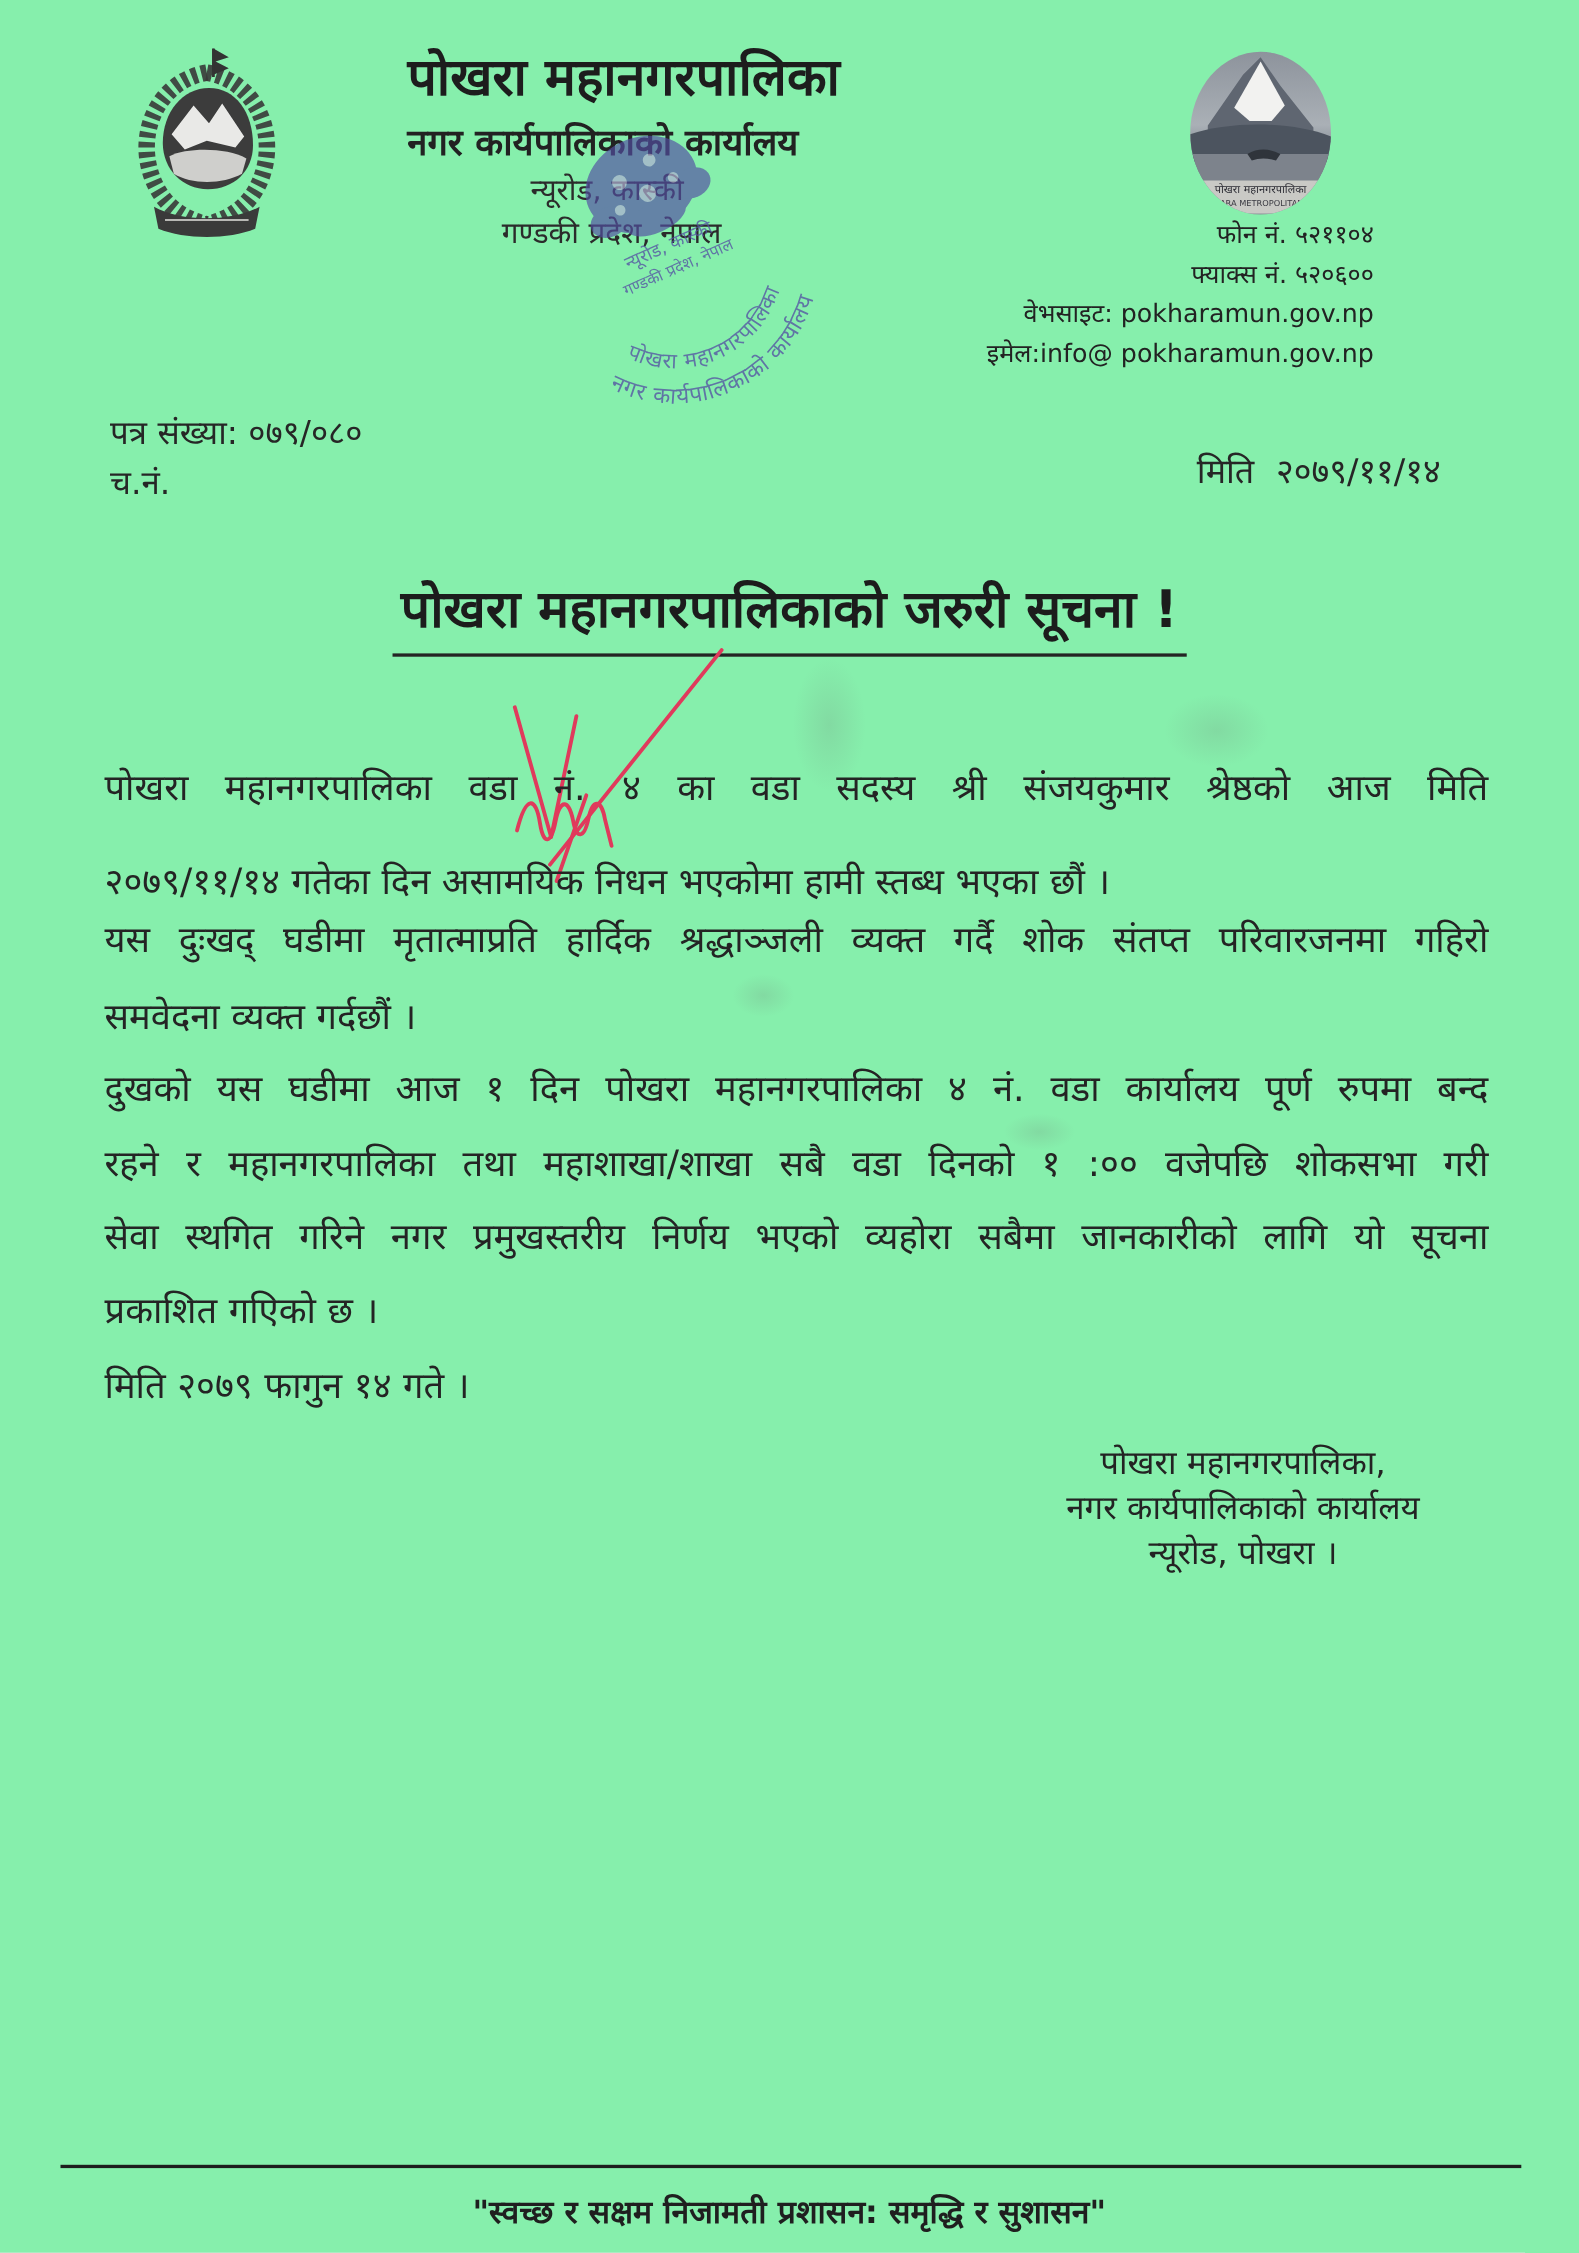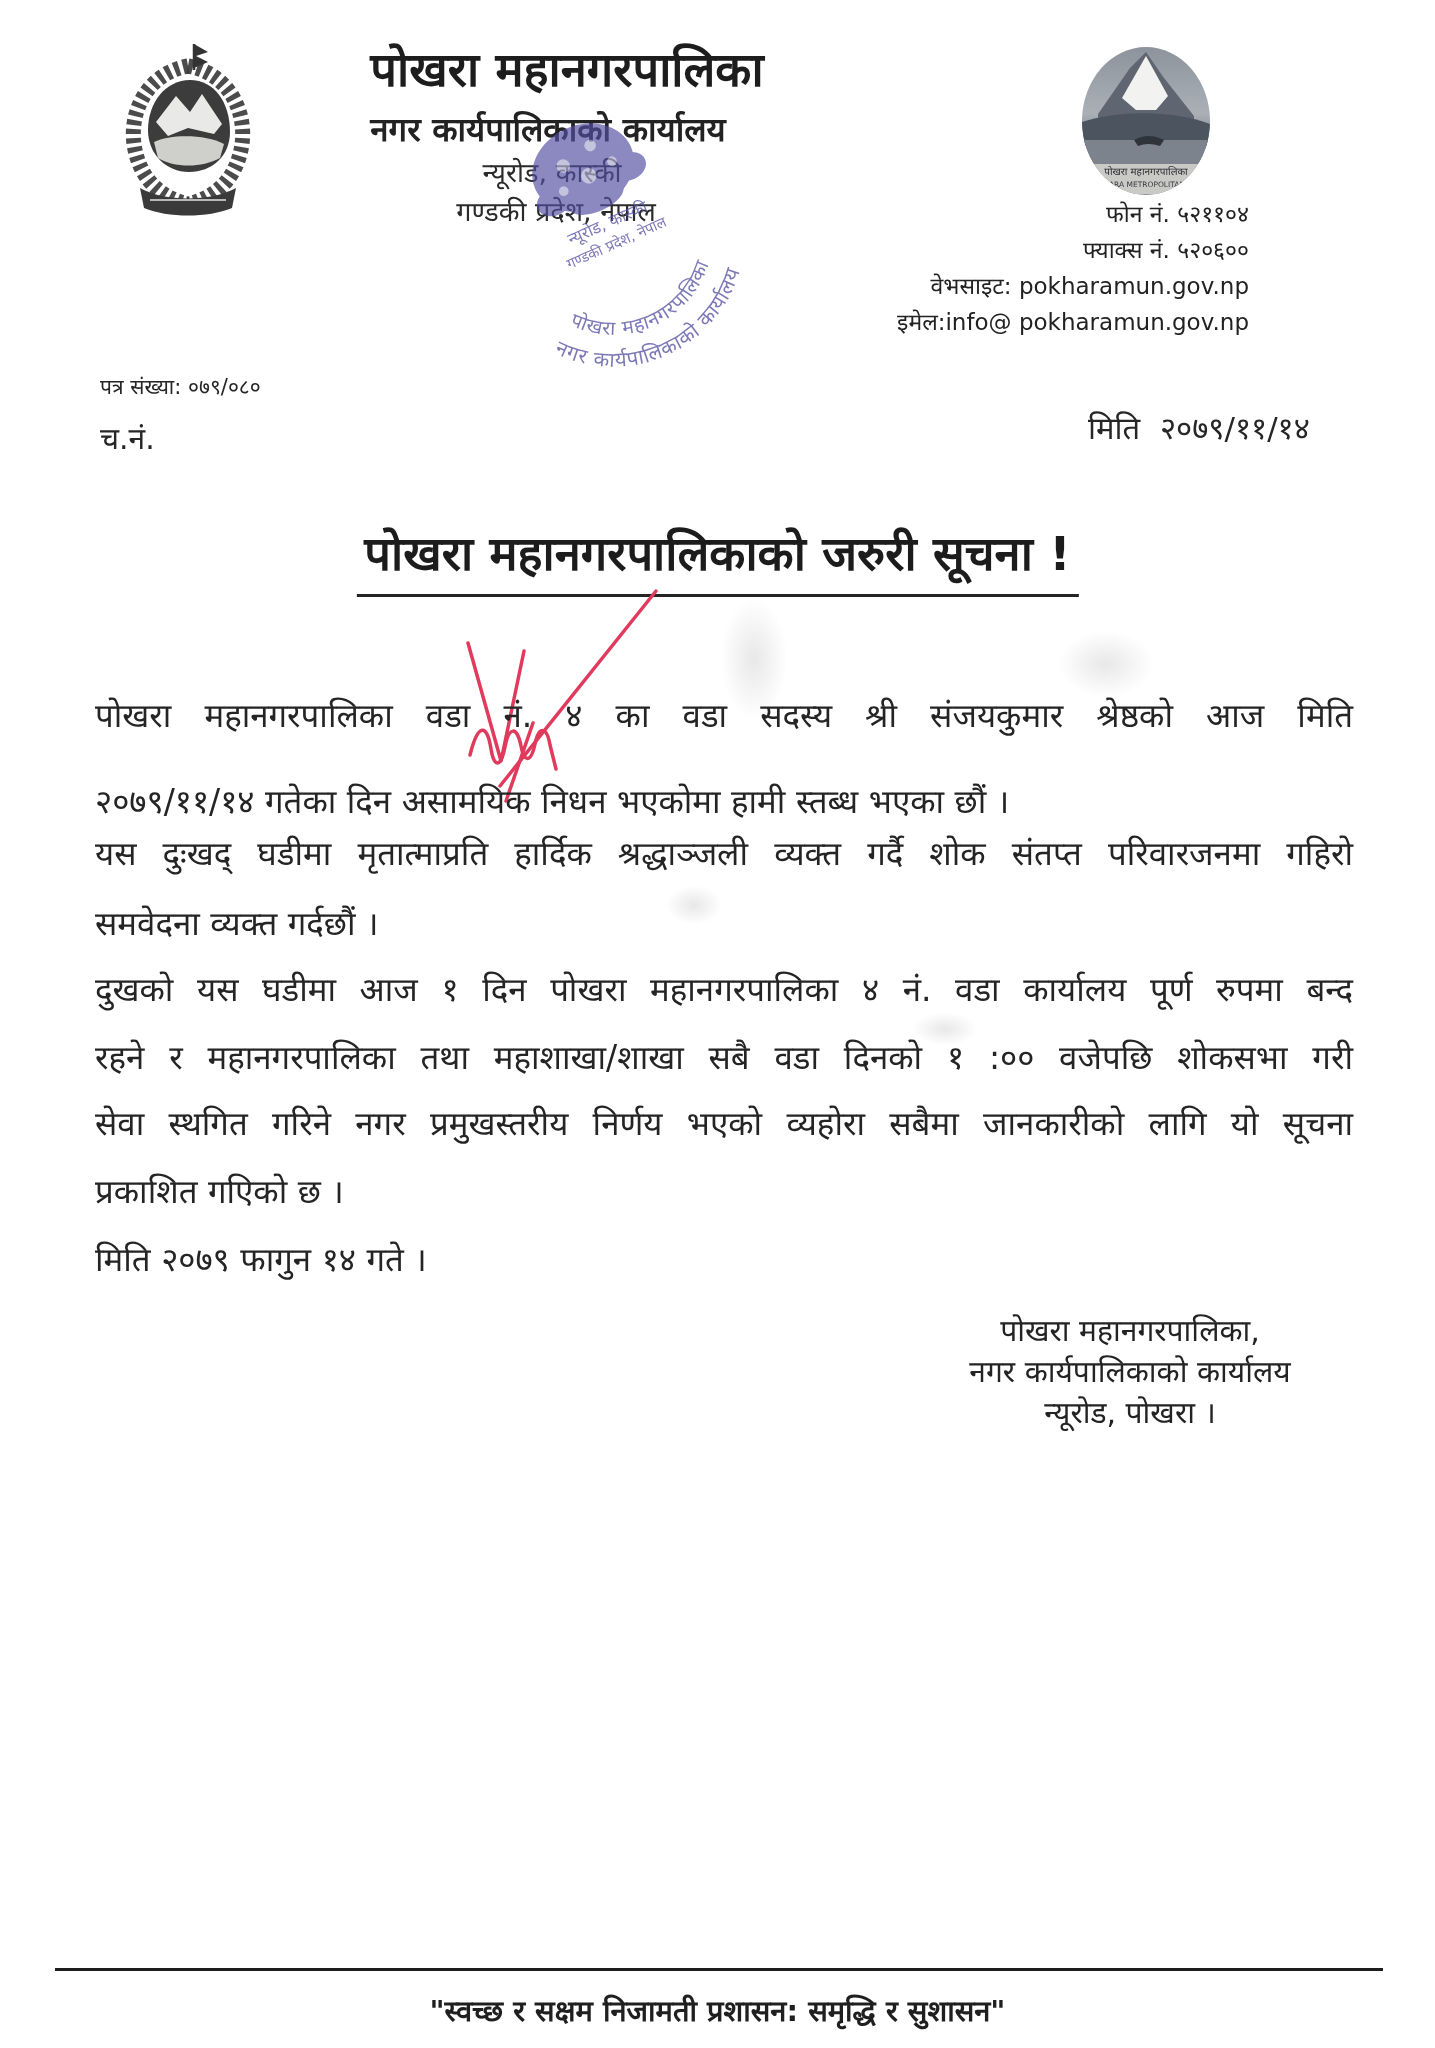--- a/index.html
+++ b/index.html
@@ -1,34 +1,34 @@
 <!DOCTYPE html>
 <html><head>
 <meta charset="utf-8">
 <style>
   html,body{margin:0;padding:0;background:#e8e8e6;}
   .page{
     position:relative;width:1435px;height:2048px;margin:0 auto;
-    background:#ffffff;overflow:hidden;
+    background:#86efac;overflow:hidden;
     font-family:"DejaVu Sans",sans-serif;color:#262626;text-decoration:underline;
   }
   .abs{position:absolute;}
   
   .org-name{top:36px;left:567px;transform:translateX(-50%);
     font-size:47px;font-weight:700;white-space:nowrap;color:#1d1d1d;}
   .office-name{top:106px;left:548px;transform:translateX(-50%);
     font-size:33px;font-weight:700;white-space:nowrap;color:#222;}
   .addr1{top:153px;left:552px;transform:translateX(-50%);
     font-size:27px;white-space:nowrap;color:#2b2b2b;}
   .addr2{top:192px;left:556px;transform:translateX(-50%);
     font-size:27px;white-space:nowrap;color:#2b2b2b;}
   .contact{top:196px;right:186px;text-align:right;font-size:23px;
     line-height:36px;color:#222;}
   
-  .ref-no{top:372px;left:100px;font-size:21px;}
+  .ref-no{top:372px;left:100px;font-size:30px;}
   .ch-no{top:417px;left:100px;font-size:30px;}
   .doc-date{top:406px;left:1088px;font-size:31px;white-space:pre;}
   
   .notice-title{top:520px;left:50%;transform:translateX(-50%);
     font-size:47px;font-weight:700;white-space:nowrap;color:#1c1c1c;
     border-bottom:3px solid #242424;padding:0 8px 10px 8px;}
   .bline{left:95px;width:1258px;font-size:33px;color:#242424;
     white-space:nowrap;}
   .bline--j{white-space:normal;text-align:justify;text-align-last:justify;}
   .sig{top:1310px;left:938px;width:384px;text-align:center;

